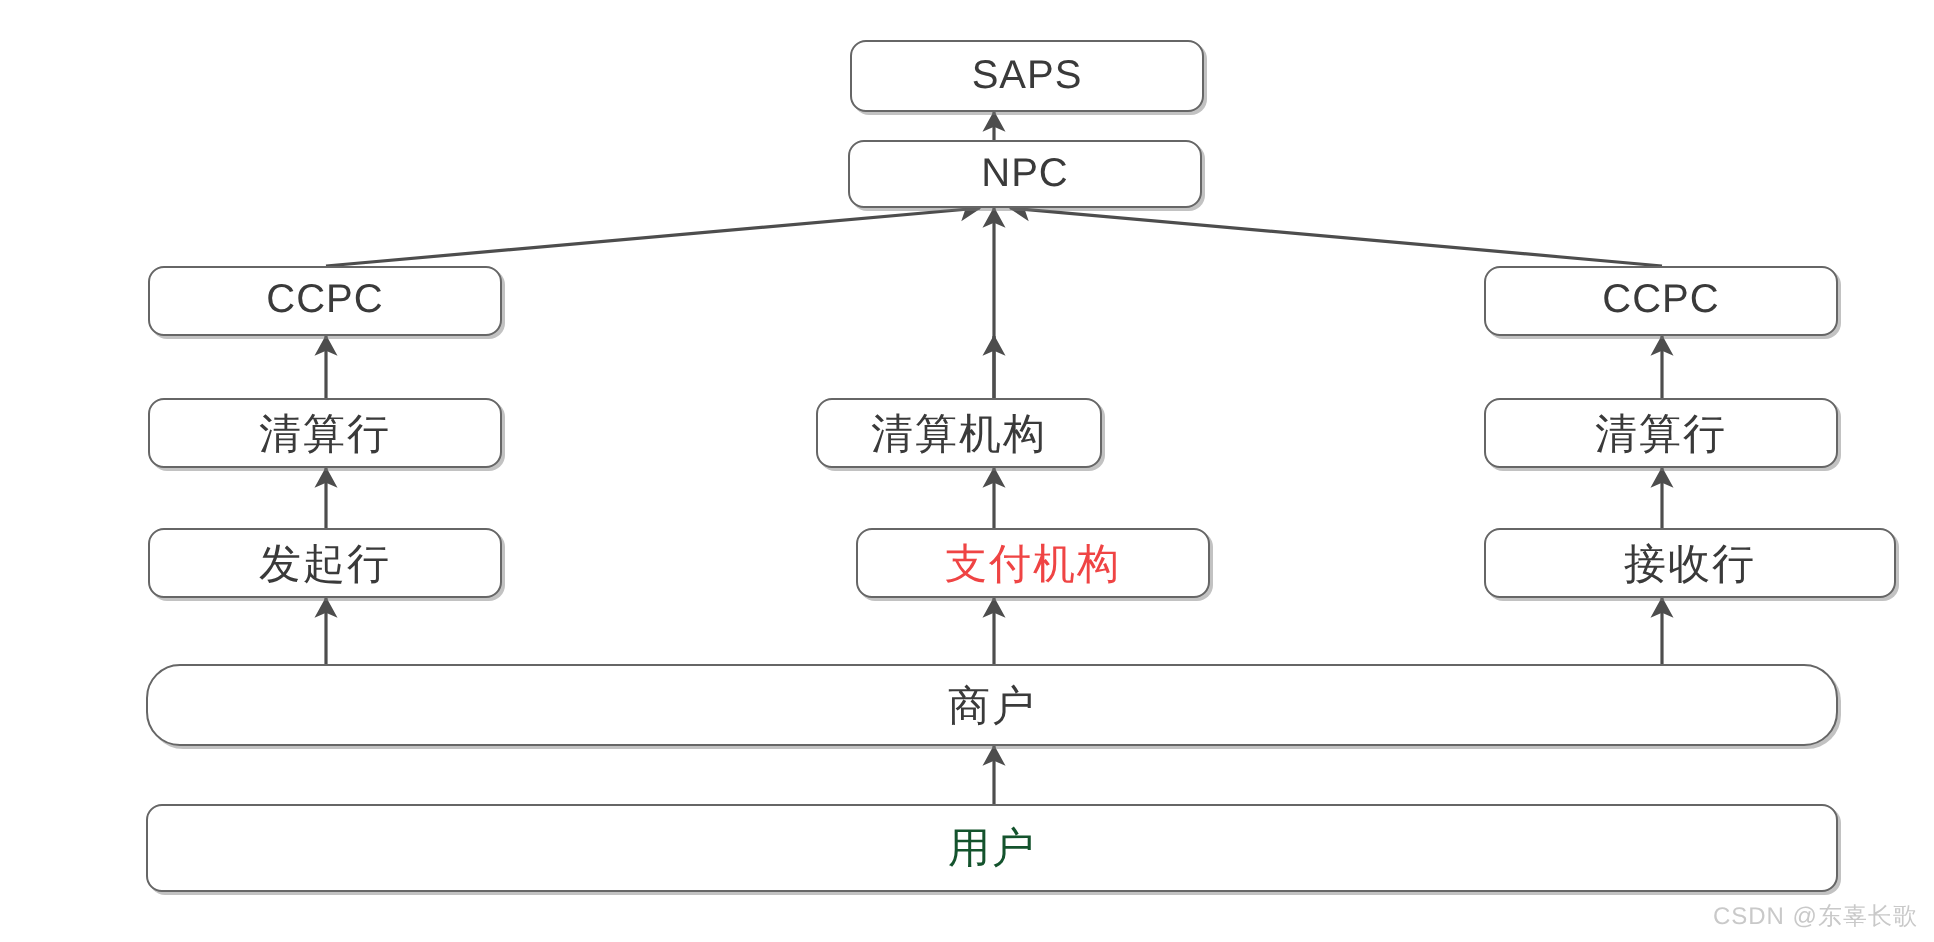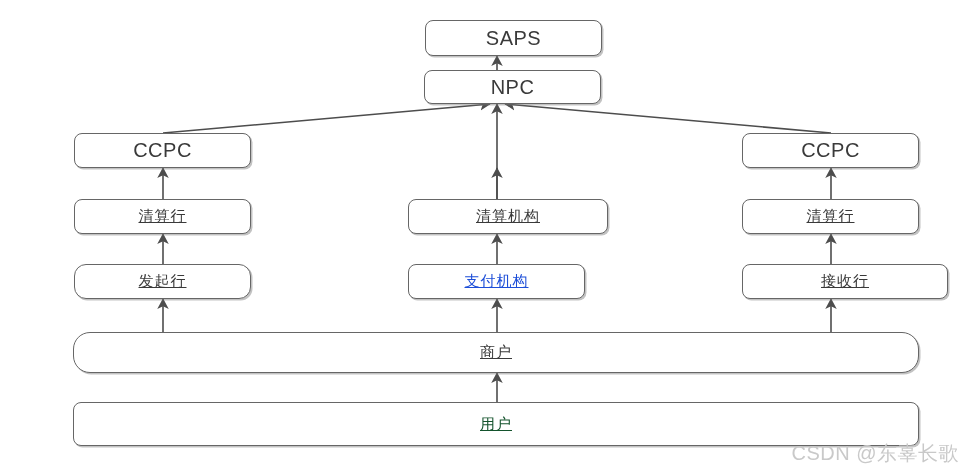--- a/index.html
+++ b/index.html
@@ -31,29 +31,28 @@
     display: flex;
     align-items: center;
     justify-content: center;
     color: #3a3a3a;
     font-size: 20px;
     letter-spacing: 0.5px;
     box-shadow: 1.5px 1.5px 0 rgba(120,120,120,0.45);
     z-index: 2;
   }
   .node.cn {
-    font-size: 15px;
+    font-size: 21px;
     letter-spacing: 1px;
-    text-decoration: underline;
   }
   .watermark {
     position: absolute;
     right: 8px;
     bottom: 4px;
-    font-size: 20px;
+    font-size: 12px;
     color: #c9c9c9;
     letter-spacing: 0.5px;
     white-space: nowrap;
     z-index: 3;
     pointer-events: none;
   }
 </style>
 </head>
 <body>
 
@@ -91,30 +90,30 @@
   </div>
   <div class="node" style="left: 74px; top: 133px; width: 177px; height: 35px; border-color: rgb(102, 102, 102); color: rgb(58, 58, 58);">
     <span>CCPC</span>
   </div>
   <div class="node" style="left: 742px; top: 133px; width: 177px; height: 35px; border-color: rgb(102, 102, 102); color: rgb(58, 58, 58);">
     <span>CCPC</span>
   </div>
   <div class="node cn" style="left: 74px; top: 199px; width: 177px; height: 35px; border-color: rgb(102, 102, 102); color: rgb(58, 58, 58);">
     <span>清算行</span>
   </div>
-  <div class="node cn" style="left: 408px; top: 199px; width: 200px; height: 35px; border-color: rgb(102, 102, 102); color: rgb(58, 58, 58);">
+  <div class="node cn" style="left: 408px; top: 199px; width: 143px; height: 35px; border-color: rgb(102, 102, 102); color: rgb(58, 58, 58);">
     <span>清算机构</span>
   </div>
   <div class="node cn" style="left: 742px; top: 199px; width: 177px; height: 35px; border-color: rgb(102, 102, 102); color: rgb(58, 58, 58);">
     <span>清算行</span>
   </div>
-  <div class="node cn" style="left: 74px; top: 264px; width: 177px; height: 35px; border-color: rgb(102, 102, 102); color: rgb(58, 58, 58); border-radius: 12px;">
+  <div class="node cn" style="left: 74px; top: 264px; width: 177px; height: 35px; border-color: rgb(102, 102, 102); color: rgb(58, 58, 58);">
     <span>发起行</span>
   </div>
-  <div class="node cn" style="left: 408px; top: 264px; width: 177px; height: 35px; border-color: rgb(102, 102, 102); color: #1d4ed8;">
+  <div class="node cn" style="left: 428px; top: 264px; width: 177px; height: 35px; border-color: rgb(102, 102, 102); color: #ef4444;">
     <span>支付机构</span>
   </div>
   <div class="node cn" style="left: 742px; top: 264px; width: 206px; height: 35px; border-color: rgb(102, 102, 102); color: rgb(58, 58, 58);">
     <span>接收行</span>
   </div>
   <div class="node cn" style="left: 73px; top: 332px; width: 846px; height: 41px; border-color: rgb(102, 102, 102); color: rgb(58, 58, 58); border-radius: 17px;">
     <span>商户</span>
   </div>
   <div class="node cn" style="left: 73px; top: 402px; width: 846px; height: 44px; border-color: rgb(102, 102, 102); color: #14532d;">
     <span>用户</span>

